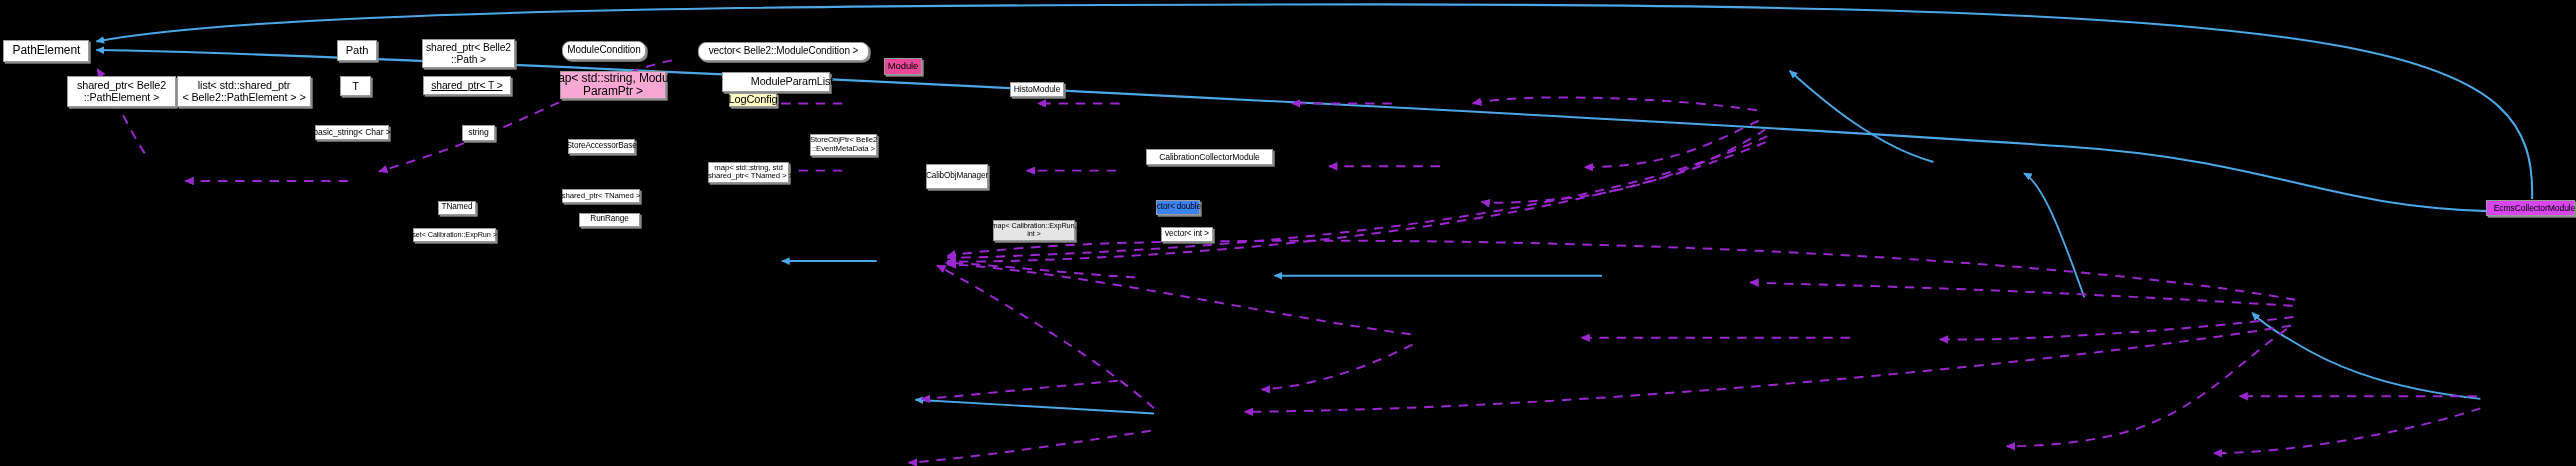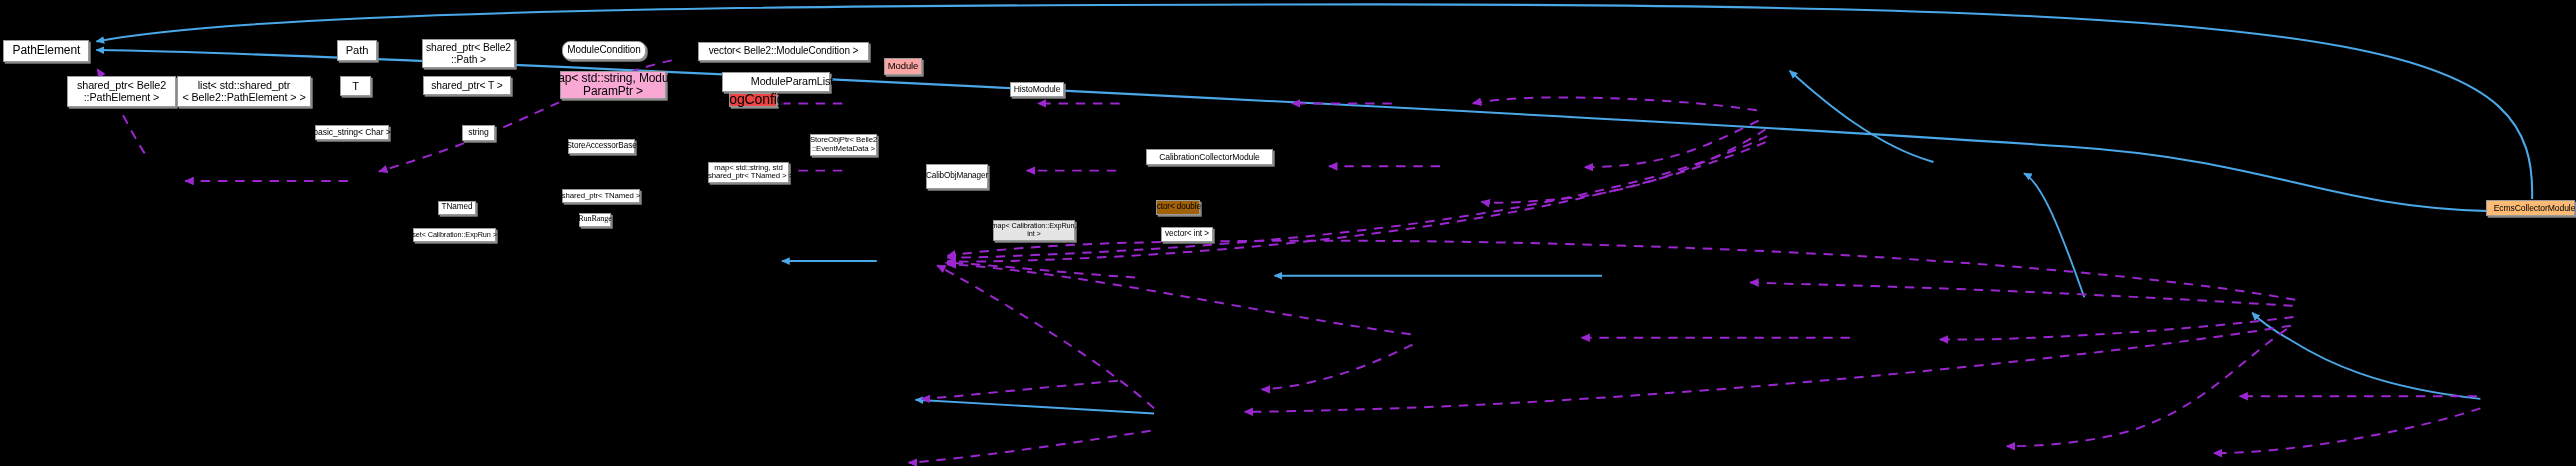--- a/index.html
+++ b/index.html
@@ -130,42 +130,42 @@
   <div id="nodes">
       <div class="node" style="left: 3.4px; top: 40px; width: 86px; height: 21.5px; font-size: 12px; border-color: rgb(154, 154, 154); color: rgb(0, 0, 0); background: rgb(255, 255, 255);"><span class="nlabel">PathElement</span></div>
       <div class="node" style="left: 67px; top: 76px; width: 109px; height: 31px; font-size: 10.8px; border-color: rgb(154, 154, 154); color: rgb(0, 0, 0); background: rgb(255, 255, 255);"><span class="nlabel">shared_ptr&lt; Belle2
 ::PathElement &gt;</span></div>
       <div class="node" style="left: 177px; top: 76px; width: 134px; height: 31px; font-size: 10.8px; border-color: rgb(154, 154, 154); color: rgb(0, 0, 0); background: rgb(255, 255, 255);"><span class="nlabel">list&lt; std::shared_ptr
 &lt; Belle2::PathElement &gt; &gt;</span></div>
       <div class="node" style="left: 337px; top: 40px; width: 40px; height: 20.7px; font-size: 11.2px; border-color: rgb(154, 154, 154); color: rgb(0, 0, 0); background: rgb(255, 255, 255);"><span class="nlabel">Path</span></div>
       <div class="node" style="left: 340px; top: 76px; width: 31px; height: 20px; font-size: 11.2px; border-color: rgb(154, 154, 154); color: rgb(0, 0, 0); background: rgb(255, 255, 255);"><span class="nlabel">T</span></div>
       <div class="node" style="left: 422px; top: 39px; width: 93px; height: 29px; font-size: 10.3px; border-color: rgb(154, 154, 154); color: rgb(0, 0, 0); background: rgb(255, 255, 255);"><span class="nlabel">shared_ptr&lt; Belle2
 ::Path &gt;</span></div>
-      <div class="node" style="left: 423px; top: 76px; width: 88px; height: 19px; font-size: 10.3px; border-color: rgb(154, 154, 154); color: rgb(0, 0, 0); background: rgb(255, 255, 255);"><span class="nlabel">shared_ptr&lt; T &gt;</span></div>
+      <div class="node" style="left: 423px; top: 76px; width: 88px; height: 19px; font-size: 10.3px; border-color: rgb(154, 154, 154); color: rgb(0, 0, 0); background: rgb(255, 255, 255); text-decoration: underline;"><span class="nlabel">shared_ptr&lt; T &gt;</span></div>
       <div class="node" style="left: 562px; top: 41px; width: 84px; height: 19px; font-size: 10px; border-color: rgb(154, 154, 154); color: rgb(0, 0, 0); background: rgb(255, 255, 255); border-radius: 8px;"><span class="nlabel">ModuleCondition</span></div>
       <div class="node" style="left: 560px; top: 71px; width: 106px; height: 28px; font-size: 12px; border-color: rgb(154, 154, 154); color: rgb(0, 0, 0); background: #f9a8d4;"><span class="nlabel">map&lt; std::string, Module
 ParamPtr &gt;</span></div>
-      <div class="node" style="left: 698px; top: 42px; width: 171px; height: 19px; font-size: 10px; border-color: rgb(154, 154, 154); color: rgb(0, 0, 0); background: rgb(255, 255, 255);"><span class="nlabel">vector&lt; Belle2::ModuleCondition &gt;</span></div>
+      <div class="node" style="left: 698px; top: 42px; width: 171px; height: 19px; font-size: 10px; border-color: rgb(154, 154, 154); color: rgb(0, 0, 0); background: rgb(255, 255, 255); border-radius: 8px;"><span class="nlabel">vector&lt; Belle2::ModuleCondition &gt;</span></div>
       <div class="node" style="left: 722px; top: 72px; width: 108px; height: 20px; font-size: 10.8px; border-color: rgb(154, 154, 154); color: rgb(0, 0, 0); background: rgb(255, 255, 255); padding-left: 32px;"><span class="nlabel">ModuleParamList</span></div>
-      <div class="node" style="left: 884px; top: 58px; width: 38px; height: 17px; font-size: 9.5px; border-color: rgb(154, 154, 154); color: rgb(0, 0, 0); background: #fca5a5;"><span class="nlabel">Module</span></div>
+      <div class="node" style="left: 884px; top: 58px; width: 38px; height: 17px; font-size: 9.5px; border-color: rgb(154, 154, 154); color: rgb(0, 0, 0); background: #ec4899;"><span class="nlabel">Module</span></div>
       <div class="node" style="left: 1010px; top: 82px; width: 54px; height: 14.6px; font-size: 8.6px; border-color: rgb(154, 154, 154); color: rgb(0, 0, 0); background: rgb(255, 255, 255);"><span class="nlabel">HistoModule</span></div>
-      <div class="node" style="left: 729px; top: 93px; width: 48px; height: 13.8px; font-size: 14px; border-color: rgb(154, 154, 154); color: rgb(0, 0, 0); background: #ef4444;"><span class="nlabel">LogConfig</span></div>
+      <div class="node" style="left: 729px; top: 93px; width: 48px; height: 13.8px; font-size: 11px; border-color: rgb(154, 154, 154); color: rgb(0, 0, 0); background: #fef9c3;"><span class="nlabel">LogConfig</span></div>
       <div class="node" style="left: 315px; top: 125px; width: 74px; height: 15px; font-size: 8.6px; border-color: rgb(154, 154, 154); color: rgb(0, 0, 0); background: rgb(255, 255, 255);"><span class="nlabel">basic_string&lt; Char &gt;</span></div>
       <div class="node" style="left: 442px; top: 125px; width: 33px; height: 15.5px; font-size: 8.6px; border-color: rgb(154, 154, 154); color: rgb(0, 0, 0); background: rgb(255, 255, 255); margin-left: 20px;"><span class="nlabel">string</span></div>
       <div class="node" style="left: 568px; top: 139px; width: 67px; height: 14.6px; font-size: 8.2px; border-color: rgb(154, 154, 154); color: rgb(0, 0, 0); background: rgb(255, 255, 255);"><span class="nlabel">StoreAccessorBase</span></div>
       <div class="node" style="left: 810px; top: 134px; width: 67px; height: 21.5px; font-size: 7.8px; border-color: rgb(154, 154, 154); color: rgb(0, 0, 0); background: rgb(255, 255, 255);"><span class="nlabel">StoreObjPtr&lt; Belle2
 ::EventMetaData &gt;</span></div>
       <div class="node" style="left: 1146px; top: 149px; width: 127px; height: 16.4px; font-size: 8.6px; border-color: rgb(154, 154, 154); color: rgb(0, 0, 0); background: rgb(255, 255, 255);"><span class="nlabel">CalibrationCollectorModule</span></div>
       <div class="node" style="left: 708px; top: 162px; width: 81px; height: 20.7px; font-size: 7.8px; border-color: rgb(154, 154, 154); color: rgb(0, 0, 0); background: rgb(255, 255, 255);"><span class="nlabel">map&lt; std::string, std
 ::shared_ptr&lt; TNamed &gt; &gt;</span></div>
       <div class="node" style="left: 926px; top: 164px; width: 62px; height: 25px; font-size: 8.2px; border-color: rgb(154, 154, 154); color: rgb(0, 0, 0); background: rgb(255, 255, 255);"><span class="nlabel">CalibObjManager</span></div>
       <div class="node" style="left: 562px; top: 189px; width: 78px; height: 13.8px; font-size: 7.8px; border-color: rgb(154, 154, 154); color: rgb(0, 0, 0); background: rgb(255, 255, 255);"><span class="nlabel">shared_ptr&lt; TNamed &gt;</span></div>
-      <div class="node" style="left: 1156px; top: 200px; width: 44px; height: 14.6px; font-size: 8.2px; border-color: rgb(154, 154, 154); color: rgb(0, 0, 0); background: #a16207;"><span class="nlabel">vector&lt; double &gt;</span></div>
-      <div class="node highlight" style="left: 2486px; top: 200px; width: 89px; height: 16.4px; font-size: 8.6px; border-color: rgb(154, 154, 154); color: rgb(0, 0, 0); background: #fdba74; padding-left: 8px;"><span class="nlabel">EcmsCollectorModule</span></div>
+      <div class="node" style="left: 1156px; top: 200px; width: 44px; height: 14.6px; font-size: 8.2px; border-color: rgb(154, 154, 154); color: rgb(0, 0, 0); background: #3b82f6;"><span class="nlabel">vector&lt; double &gt;</span></div>
+      <div class="node highlight" style="left: 2486px; top: 200px; width: 89px; height: 16.4px; font-size: 8.6px; border-color: rgb(154, 154, 154); color: rgb(0, 0, 0); background: #d946ef; padding-left: 8px;"><span class="nlabel">EcmsCollectorModule</span></div>
       <div class="node" style="left: 438px; top: 201px; width: 38px; height: 13.8px; font-size: 8.2px; border-color: rgb(154, 154, 154); color: rgb(0, 0, 0); background: rgb(255, 255, 255);"><span class="nlabel">TNamed</span></div>
-      <div class="node" style="left: 579px; top: 213px; width: 32px; height: 13.8px; font-size: 8.2px; border-color: rgb(154, 154, 154); color: rgb(0, 0, 0); background: rgb(255, 255, 255); font-family: Liberation Serif, serif;"><span class="nlabel">RunRange</span></div>
+      <div class="node" style="left: 579px; top: 213px; width: 61px; height: 13.8px; font-size: 8.2px; border-color: rgb(154, 154, 154); color: rgb(0, 0, 0); background: rgb(255, 255, 255);"><span class="nlabel">RunRange</span></div>
       <div class="node" style="left: 993px; top: 220px; width: 82px; height: 20.7px; font-size: 7.3px; border-color: rgb(154, 154, 154); color: rgb(0, 0, 0); background: #e5e5e5;"><span class="nlabel">map&lt; Calibration::ExpRun,
 int &gt;</span></div>
       <div class="node" style="left: 413px; top: 228px; width: 83px; height: 13.8px; font-size: 7.3px; border-color: rgb(154, 154, 154); color: rgb(0, 0, 0); background: rgb(255, 255, 255);"><span class="nlabel">set&lt; Calibration::ExpRun &gt;</span></div>
       <div class="node" style="left: 1161px; top: 227px; width: 52px; height: 14.6px; font-size: 8.2px; border-color: rgb(154, 154, 154); color: rgb(0, 0, 0); background: rgb(255, 255, 255);"><span class="nlabel">vector&lt; int &gt;</span></div>
     </div>
 </div>
 
 
 </body></html>

